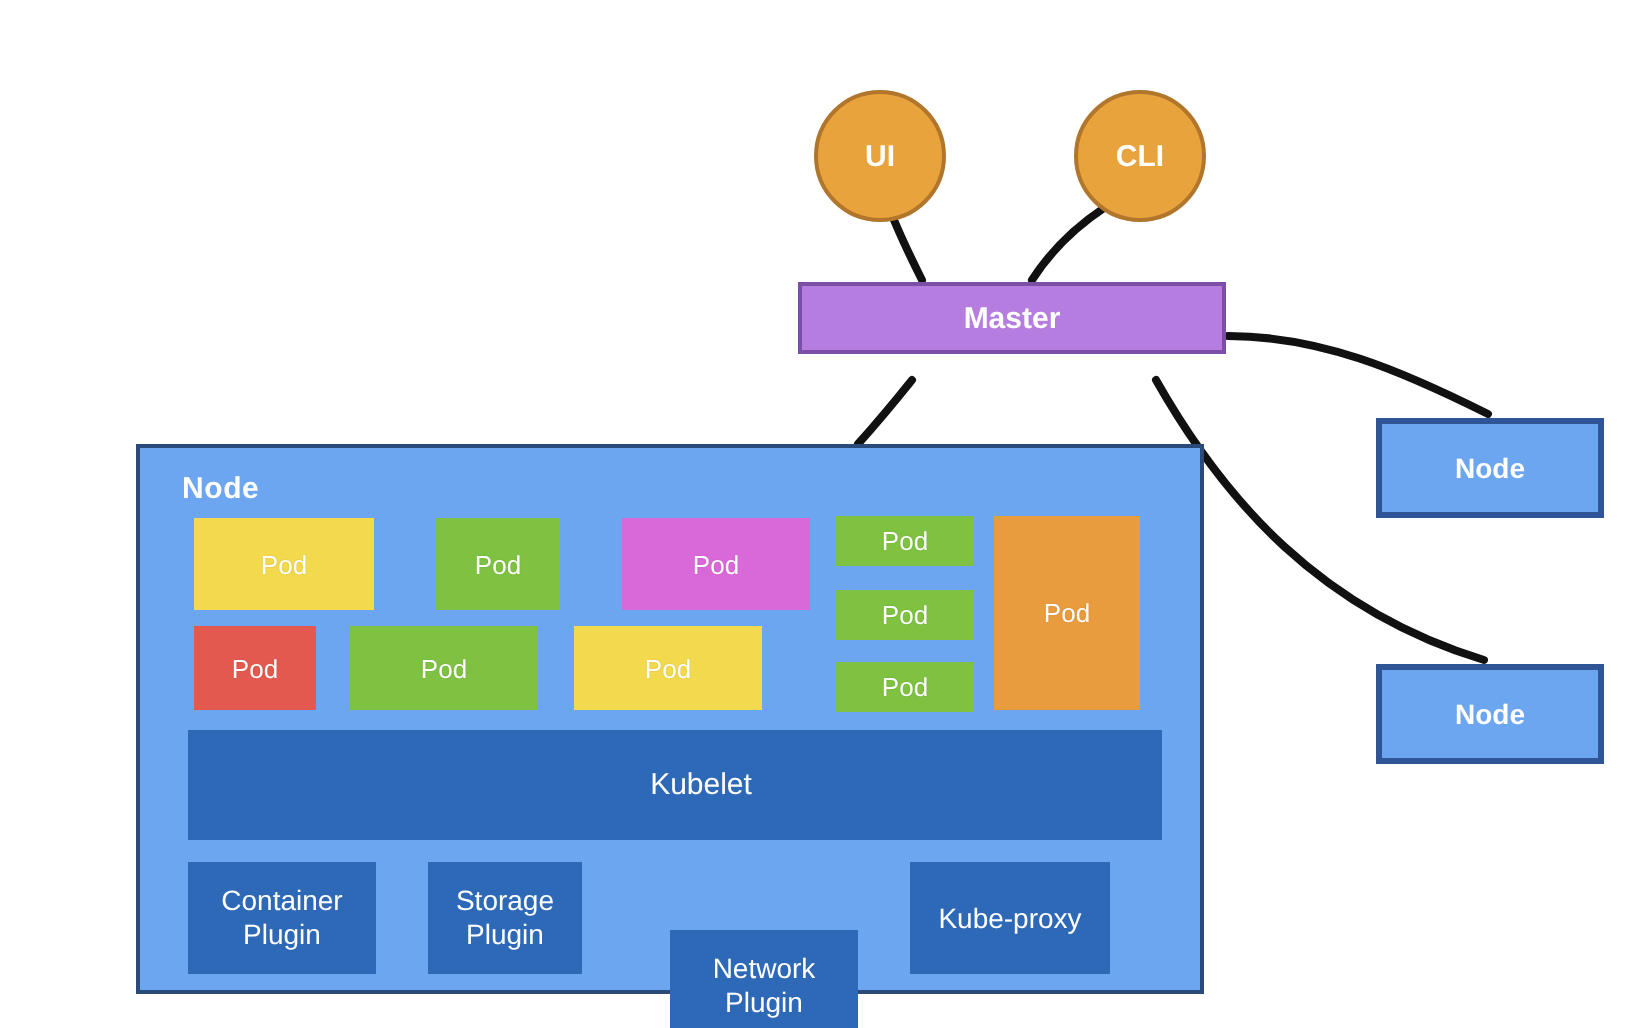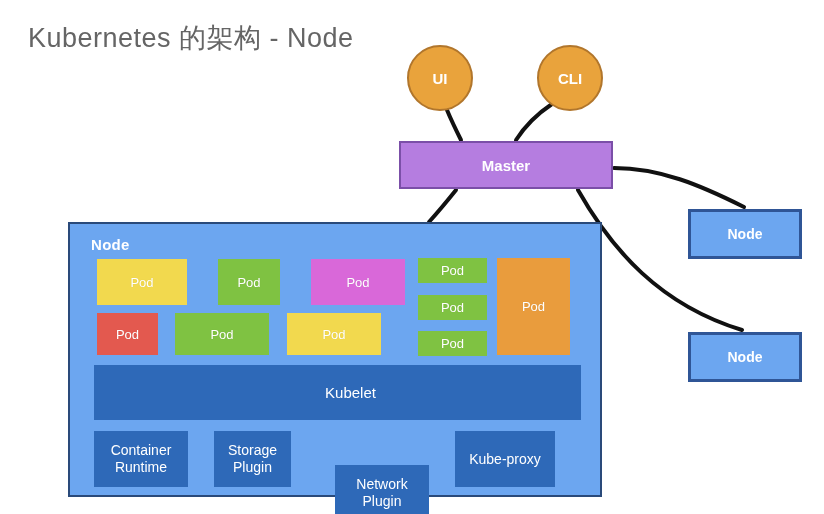--- a/index.html
+++ b/index.html
@@ -46,21 +46,21 @@
     box-sizing: border-box;
   }
   #node-ui   { left: 407px; top: 45px; width: 66px; height: 66px; text-align: right; }
   #node-cli  { left: 537px; top: 45px; width: 66px; height: 66px; }
 
   #master-box {
     position: absolute;
     left: 399px;
     top: 141px;
     width: 214px;
-    height: 48px;
+    height: 36px;
     background: #b57de0;
     border: 2px solid #7b4fa8;
     box-sizing: border-box;
     display: flex;
     align-items: center;
     justify-content: center;
     color: #ffffff;
     font-weight: bold;
     font-size: 15px;
   }
@@ -150,21 +150,20 @@
     font-size: 13px;
     letter-spacing: 0.6px;
     white-space: nowrap;
   }
 </style>
 </head>
 <body>
 
 <div id="canvas">
 
-  <div id="title">Kubernetes 的架构 - Node</div>
 
   <svg id="edges" viewBox="0 0 824 514">
       <path d="M 447 110 C 452 122, 456 130, 461 140" fill="none" stroke="#111111" stroke-width="4" stroke-linecap="round"></path>
       <path d="M 552 104 C 537 114, 525 126, 516 140" fill="none" stroke="#111111" stroke-width="4" stroke-linecap="round"></path>
       <path d="M 456 190 C 448 200, 438 212, 429 222" fill="none" stroke="#111111" stroke-width="4" stroke-linecap="round"></path>
       <path d="M 614 168 C 660 168, 700 185, 744 207" fill="none" stroke="#111111" stroke-width="4" stroke-linecap="round"></path>
       <path d="M 578 190 C 612 250, 660 305, 742 330" fill="none" stroke="#111111" stroke-width="4" stroke-linecap="round"></path>
     </svg>
 
   <div class="circle-node" id="node-ui">
@@ -223,21 +222,21 @@
         <span>Pod</span>
       </div>
     </div>
 
   <div id="kubelet">
     <span>Kubelet</span>
   </div>
 
   <div id="services-layer">
       <div class="svc" style="left: 94px; top: 431px; width: 94px; height: 56px;"><span>Container
-Runtime</span></div>
+Plugin</span></div>
       <div class="svc" style="left: 214px; top: 431px; width: 77px; height: 56px;"><span>Storage
 Plugin</span></div>
       <div class="svc" style="left: 335px; top: 431px; width: 94px; height: 56px; margin-top: 34px;"><span>Network
 Plugin</span></div>
       <div class="svc" style="left: 455px; top: 431px; width: 100px; height: 56px; justify-content: center;"><span>Kube-proxy</span></div>
     </div>
 
 
 </div>
 

